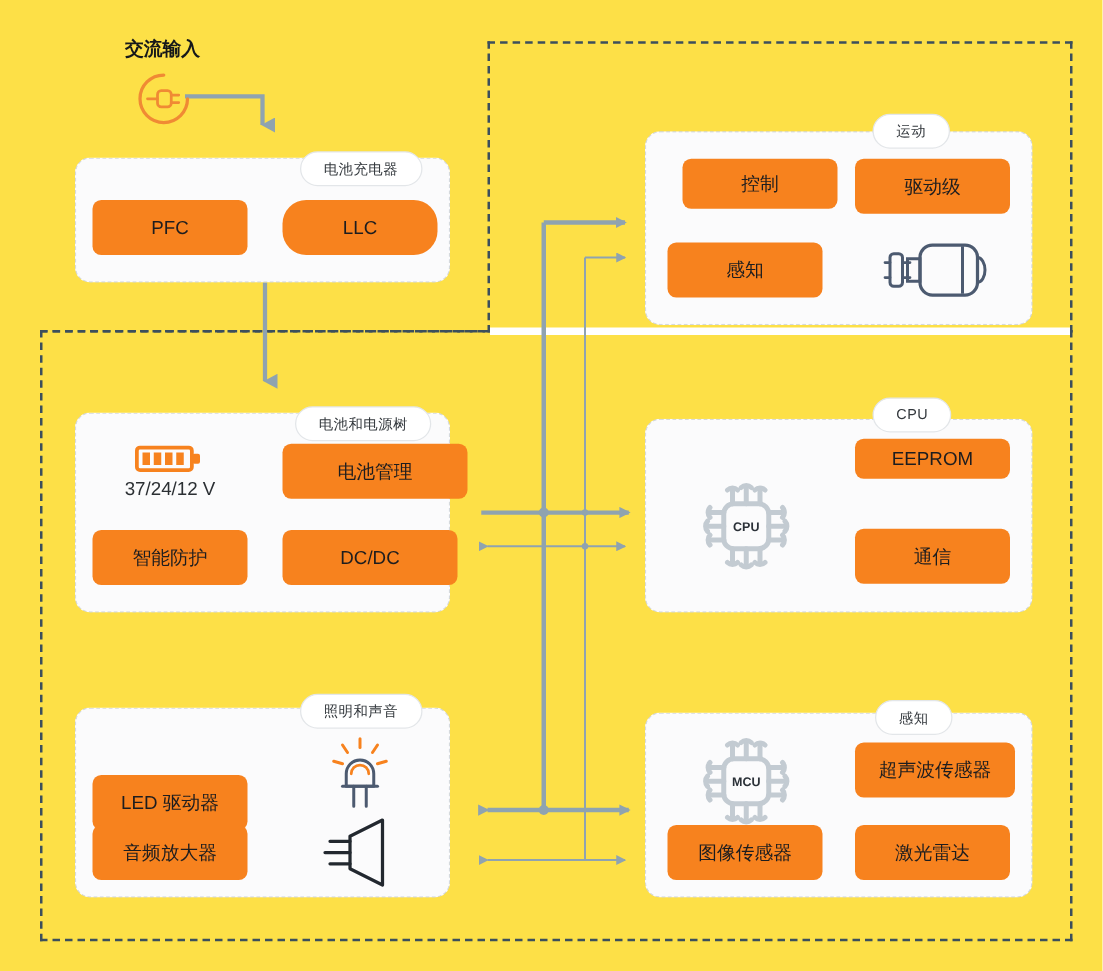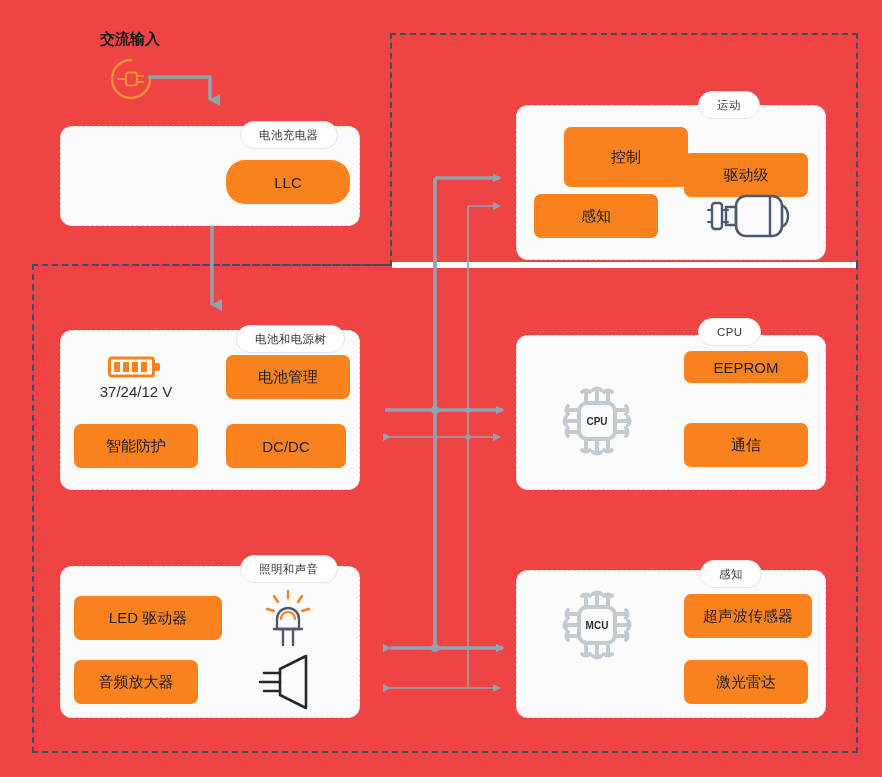--- a/index.html
+++ b/index.html
@@ -4,21 +4,21 @@
 <style>
   html,body{margin:0;padding:0;background:#ffffff;}
   body{
     font-family:"Liberation Sans","DejaVu Sans",sans-serif;
     -webkit-font-smoothing:antialiased;
   }
   #stage{
     position:relative;
     width:882px;
     height:777px;
-    background:#ef4444;
+    background:#fde047;
     overflow:hidden;
   }
   svg#wires{
     position:absolute;
     left:0; top:0;
     width:882px; height:777px;
     pointer-events:none;
   }
 
   
@@ -160,45 +160,46 @@
     <svg width="52" height="48" viewBox="0 0 52 48">
       <path d="M25,5 A19,19 0 1,0 44,24" stroke="#f08a34" stroke-width="2.6" fill="none" stroke-linecap="round"></path>
       <path d="M12,24 L20,24" stroke="#f08a34" stroke-width="2.2" fill="none" stroke-linecap="round"></path>
       <rect x="20" y="17.5" width="11" height="13" rx="3" stroke="#f08a34" stroke-width="2.2" fill="none"></rect>
       <path d="M31,21 L37,21 M31,27 L37,27" stroke="#f08a34" stroke-width="2.2" stroke-linecap="round"></path>
     </svg>
   </div>
 
   <div class="panel" style="left:60px; top:126px; width:300px; height:100px;"></div>
   <div class="panel-chip" style="left:240px; top:121px;">电池充电器</div>
+  <div class="oblock" style="left:74px; top:160px; width:124px; height:44px;">PFC</div>
   <div class="oblock" style="left:226px; top:160px; width:124px; height:44px;border-radius:19px;">LLC</div>
 
   <div class="panel" style="left:60px; top:330px; width:300px; height:160px;"></div>
   <div class="panel-chip" style="left:236px; top:325px;">电池和电源树</div>
 
   <div class="icon-wrap" style="left:108px; top:353px; width:56px; height:28px;">
     <svg width="56" height="28" viewBox="0 0 56 28">
       <rect x="1.5" y="5" width="44" height="18" rx="2.5" fill="none" stroke="#f7821e" stroke-width="3"></rect>
       <rect x="46" y="10" width="6" height="8" rx="1.6" fill="#f7821e"></rect>
       <rect x="6" y="9" width="6" height="10" fill="#f7821e"></rect>
       <rect x="15" y="9" width="6" height="10" fill="#f7821e"></rect>
       <rect x="24" y="9" width="6" height="10" fill="#f7821e"></rect>
       <rect x="33" y="9" width="6" height="10" fill="#f7821e"></rect>
     </svg>
   </div>
   <div class="volt-label" style="left:74px; top:383px; width:124px;">37/24/12 V</div>
 
-  <div class="oblock" style="left:226px; top:355px; width:124px; height:44px;">电池管理</div>
+  <div class="oblock" style="left:226px; top:355px; width:148px; height:44px;">电池管理</div>
   <div class="oblock" style="left:74px; top:424px; width:124px; height:44px;">智能防护</div>
-  <div class="oblock" style="left:226px; top:424px; width:120px; height:44px;">DC/DC</div>
+  <div class="oblock" style="left:226px; top:424px; width:140px; height:44px;">DC/DC</div>
 
   <div class="panel" style="left:60px; top:566px; width:300px; height:152px;"></div>
   <div class="panel-chip" style="left:240px; top:555px;">照明和声音</div>
 
-  <div class="oblock" style="left:74px; top:596px; width:148px; height:44px;">LED 驱动器</div>
+  <div class="oblock" style="left:74px; top:620px; width:124px; height:44px;">LED 驱动器</div>
   <div class="oblock" style="left:74px; top:660px; width:124px; height:44px;">音频放大器</div>
 
   <div class="icon-wrap" style="left:255px; top:585px; width:66px; height:66px;">
     <svg width="66" height="66" viewBox="0 0 66 66">
       <g stroke="#f7821e" stroke-width="2.4" stroke-linecap="round">
         <path d="M33,6 L33,13"></path>
         <path d="M19,11 L23,17"></path>
         <path d="M47,11 L43,17"></path>
         <path d="M12,24 L19,26"></path>
         <path d="M54,24 L47,26"></path>
@@ -213,22 +214,22 @@
   <div class="icon-wrap" style="left:254px; top:651px; width:70px; height:62px;">
     <svg width="70" height="62" viewBox="0 0 70 62">
       <path d="M26,18 L26,44 L52,57 L52,5 Z" fill="none" stroke="#22282f" stroke-width="2.6" stroke-linejoin="round"></path>
       <path d="M26,22 L10,22 M26,31 L6,31 M26,40 L10,40" stroke="#22282f" stroke-width="2.6" stroke-linecap="round"></path>
     </svg>
   </div>
 
   <div class="panel" style="left:516px; top:105px; width:310px; height:155px;"></div>
   <div class="panel-chip" style="left:698px; top:91px;">运动</div>
 
-  <div class="oblock" style="left:564px; top:127px; width:124px; height:60px;">控制</div>
-  <div class="oblock" style="left:684px; top:127px; width:124px; height:44px;margin-top:26px;">驱动级</div>
+  <div class="oblock" style="left:546px; top:127px; width:124px; height:40px;">控制</div>
+  <div class="oblock" style="left:684px; top:127px; width:124px; height:44px;">驱动级</div>
   <div class="oblock" style="left:534px; top:194px; width:124px; height:44px;">感知</div>
 
   <div class="icon-wrap" style="left:700px; top:190px; width:94px; height:52px;">
     <svg width="94" height="52" viewBox="0 0 94 52">
       <rect x="36" y="6" width="46" height="40" rx="10" fill="none" stroke="#4c5a70" stroke-width="2.6"></rect>
       <path d="M70,7 L70,45" stroke="#4c5a70" stroke-width="2.4"></path>
       <path d="M82,16 A6,10 0 0,1 82,36" fill="none" stroke="#4c5a70" stroke-width="2.4"></path>
       <path d="M26,17 L36,17 L36,35 L26,35 Z" fill="none" stroke="#4c5a70" stroke-width="2.4"></path>
       <rect x="12" y="13" width="10" height="26" rx="3" fill="none" stroke="#4c5a70" stroke-width="2.4"></rect>
       <path d="M22,20 L28,20 M22,32 L28,32" stroke="#4c5a70" stroke-width="2.2" stroke-linecap="round"></path>
@@ -256,20 +257,21 @@
         <path d="M70,26 A6,6 0 0,1 70,34 M72,37 A6,6 0 0,1 72,45 M70,48 A6,6 0 0,1 70,56"></path>
       </g>
       <text x="41" y="45" text-anchor="middle" font-family="'Liberation Sans',sans-serif" font-size="10" font-weight="bold" fill="#2b3138">CPU</text>
     </svg>
   </div>
 
   <div class="panel" style="left:516px; top:570px; width:310px; height:148px;"></div>
   <div class="panel-chip" style="left:700px; top:560px;">感知</div>
 
   <div class="oblock" style="left:684px; top:594px; width:128px; height:44px;">超声波传感器</div>
+  <div class="oblock" style="left:534px; top:660px; width:124px; height:44px;">图像传感器</div>
   <div class="oblock" style="left:684px; top:660px; width:124px; height:44px;">激光雷达</div>
 
   <div class="icon-wrap" style="left:556px; top:584px; width:82px; height:82px;">
     <svg width="82" height="82" viewBox="0 0 82 82">
       <g fill="none" stroke="#c3cbd2" stroke-width="4" stroke-linejoin="round" stroke-linecap="round">
         <rect x="23" y="23" width="36" height="36" rx="8"></rect>
         <path d="M30,23 L30,12 M41,23 L41,10 M52,23 L52,12"></path>
         <path d="M30,59 L30,70 M41,59 L41,72 M52,59 L52,70"></path>
         <path d="M23,30 L12,30 M23,41 L10,41 M23,52 L12,52"></path>
         <path d="M59,30 L70,30 M59,41 L72,41 M59,52 L70,52"></path>

